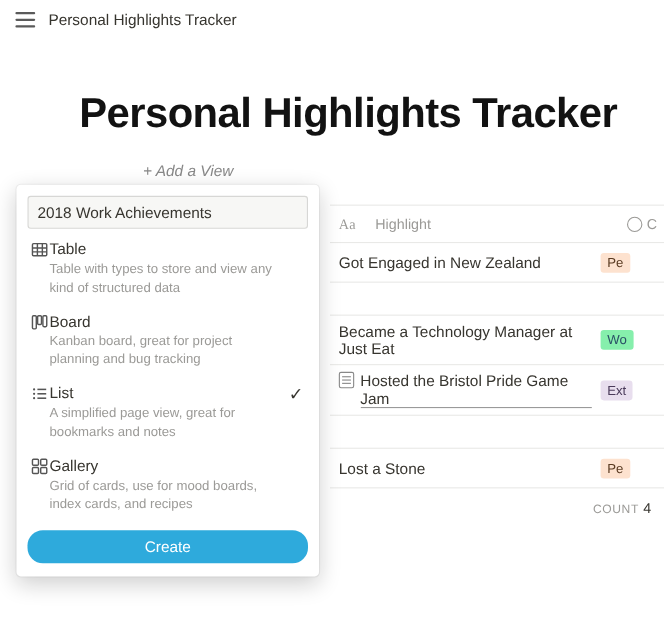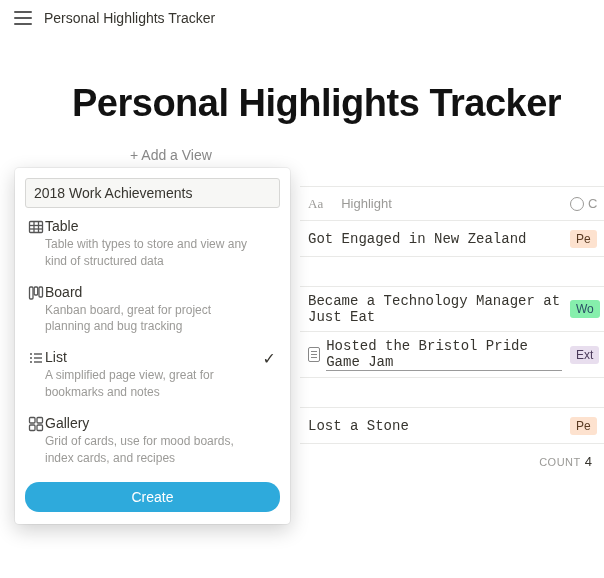--- a/index.html
+++ b/index.html
@@ -30,21 +30,21 @@
     font-weight: 800;
     letter-spacing: -0.5px;
     padding: 46px 0 18px 72px;
     color: #121212;
   }
   .add-view {
     padding: 4px 0 10px 130px;
     color: #888;
     font-size: 14px;
   }
-  .add-view span { cursor: pointer; }
+  .add-view span { cursor: pointer; font-style: italic; }
   .table-area {
     position: absolute;
     left: 300px;
     right: 0;
     top: 186px;
     border-top: 1px solid #e9e9e7;
   }
   .thead {
     display: flex;
     border-bottom: 1px solid #e9e9e7;
@@ -55,23 +55,23 @@
   }
   .th-highlight { flex: 1; display: flex; align-items: center; gap: 18px; padding-left: 8px;}
   .th-cat { width: 34px; display:flex; align-items:center; gap:4px; }
   .row {
     display: flex;
     border-bottom: 1px solid #e9e9e7;
     min-height: 36px;
     align-items: center;
     font-size: 14px;
   }
-  .row .cell-h { flex:1; padding: 6px 8px; display:flex; align-items:center; gap:6px;font-family:Liberation Mono, monospace;}
+  .row .cell-h { flex:1; padding: 6px 8px; display:flex; gap:6px;}
   .spacer-row { height: 30px; border-bottom: 1px solid #e9e9e7; }
-  .row .cell-c { width: 34px; display:flex; align-items:center; }
+  .row .cell-c { width: 58px; display:flex; align-items:center; }
   .tag {
     border-radius: 3px;
     padding: 2px 6px;
     font-size: 12px;
     white-space: nowrap;
   }
   .tag.pe { background: #fde2cf; color: #5a3b22; }
   .tag.wo { background: #86efac; color: #2a4f66; }
   .tag.ex { background: #e8deee; color: #4a3a5a; }
   .underline { border-bottom: 1px solid #9a9a9a; }

